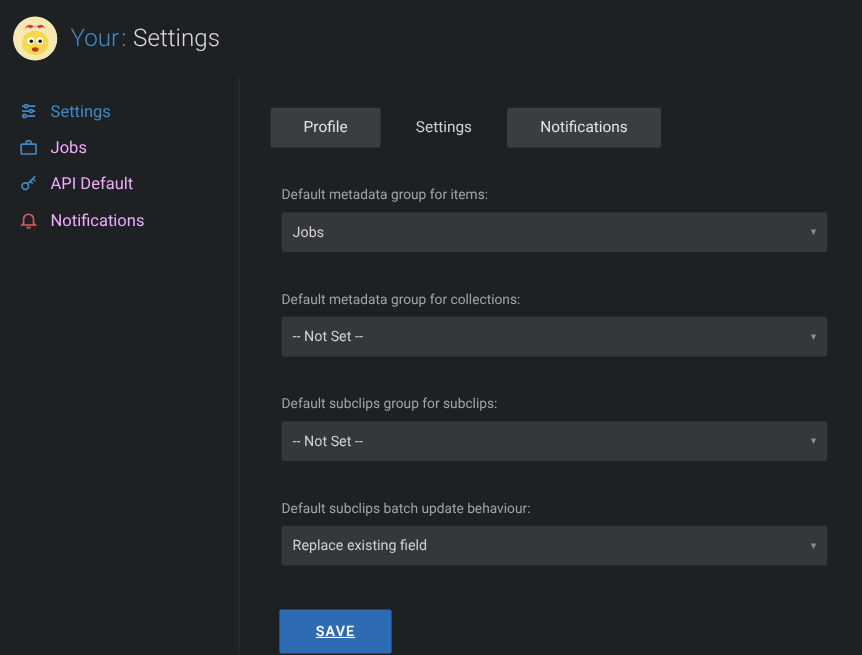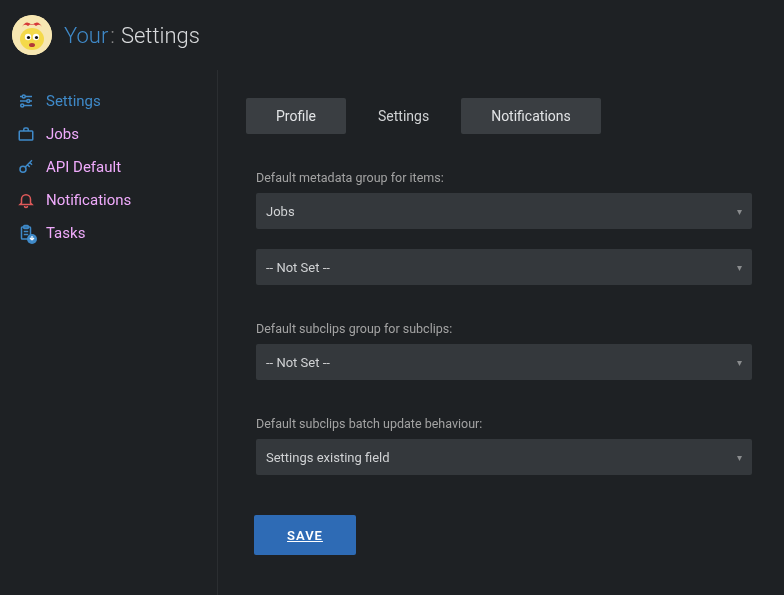--- a/index.html
+++ b/index.html
@@ -192,70 +192,53 @@
     <div class="side-item notif">
       <span class="icon">
         <svg viewBox="0 0 24 24" fill="none" stroke="currentColor" stroke-width="2">
           <path d="M6 16 V11 a6 6 0 0 1 12 0 V16 l2 2 H4 Z"></path>
           <path d="M10 20 a2 2 0 0 0 4 0"></path>
         </svg>
       </span>
       <span>Notifications</span>
     </div>
 
-    <div class="side-item">
-      <span class="icon">
-        <span class="task-icon-wrap">
-          <svg viewBox="0 0 24 24" fill="none" stroke="currentColor" stroke-width="2">
-            <rect x="6" y="4" width="12" height="16" rx="1"></rect>
-            <rect x="9" y="2" width="6" height="4" rx="1"></rect>
-            <line x1="9" y1="10" x2="15" y2="10"></line>
-            <line x1="9" y1="14" x2="15" y2="14"></line>
-          </svg>
-          <span class="badge-dot">
-            <svg viewBox="0 0 10 10" width="8" height="8">
-                <path d="M5 2 V6 M5 6 L3 4 M5 6 L7 4" stroke="#fff" stroke-width="1.2" fill="none"></path>
-              </svg>
-          </span>
-        </span>
-      </span>
-      <span>Tasks</span>
-    </div>
 
   </div>
 
   <div class="main">
     <div class="tabs">
       <div class="tab">Profile</div>
       <div class="tab inactive">Settings</div>
       <div class="tab">Notifications</div>
     </div>
 
     <div class="form-group">
       <div class="form-label">Default metadata group for items:</div>
       <div class="select">
         <span>Jobs</span>
       </div>
     </div>
 
     <div class="form-group">
+      <div class="form-label">Default metadata group for collections:</div>
       <div class="select">
         <span>-- Not Set --</span>
       </div>
     </div>
 
     <div class="form-group">
       <div class="form-label">Default subclips group for subclips:</div>
       <div class="select">
         <span>-- Not Set --</span>
       </div>
     </div>
 
     <div class="form-group">
       <div class="form-label">Default subclips batch update behaviour:</div>
       <div class="select">
-        <span>Settings existing field</span>
+        <span>Replace existing field</span>
       </div>
     </div>
 
     <div class="save-btn">SAVE</div>
   </div>
 </div>
 
 </body></html>

